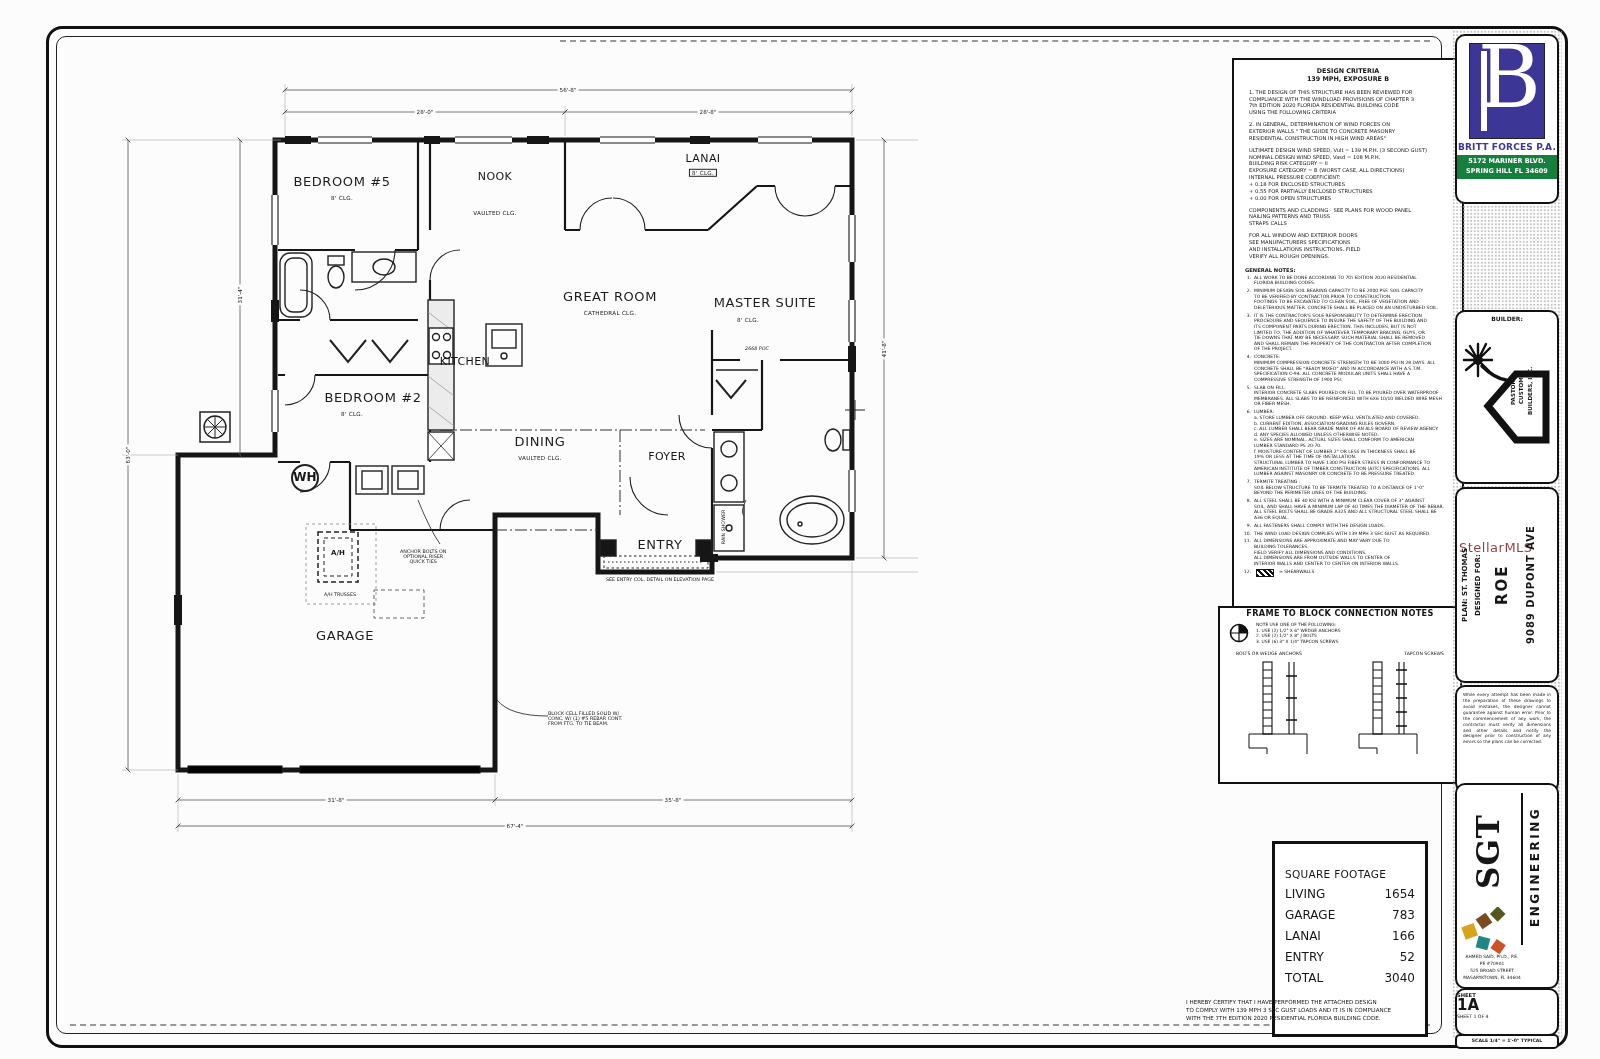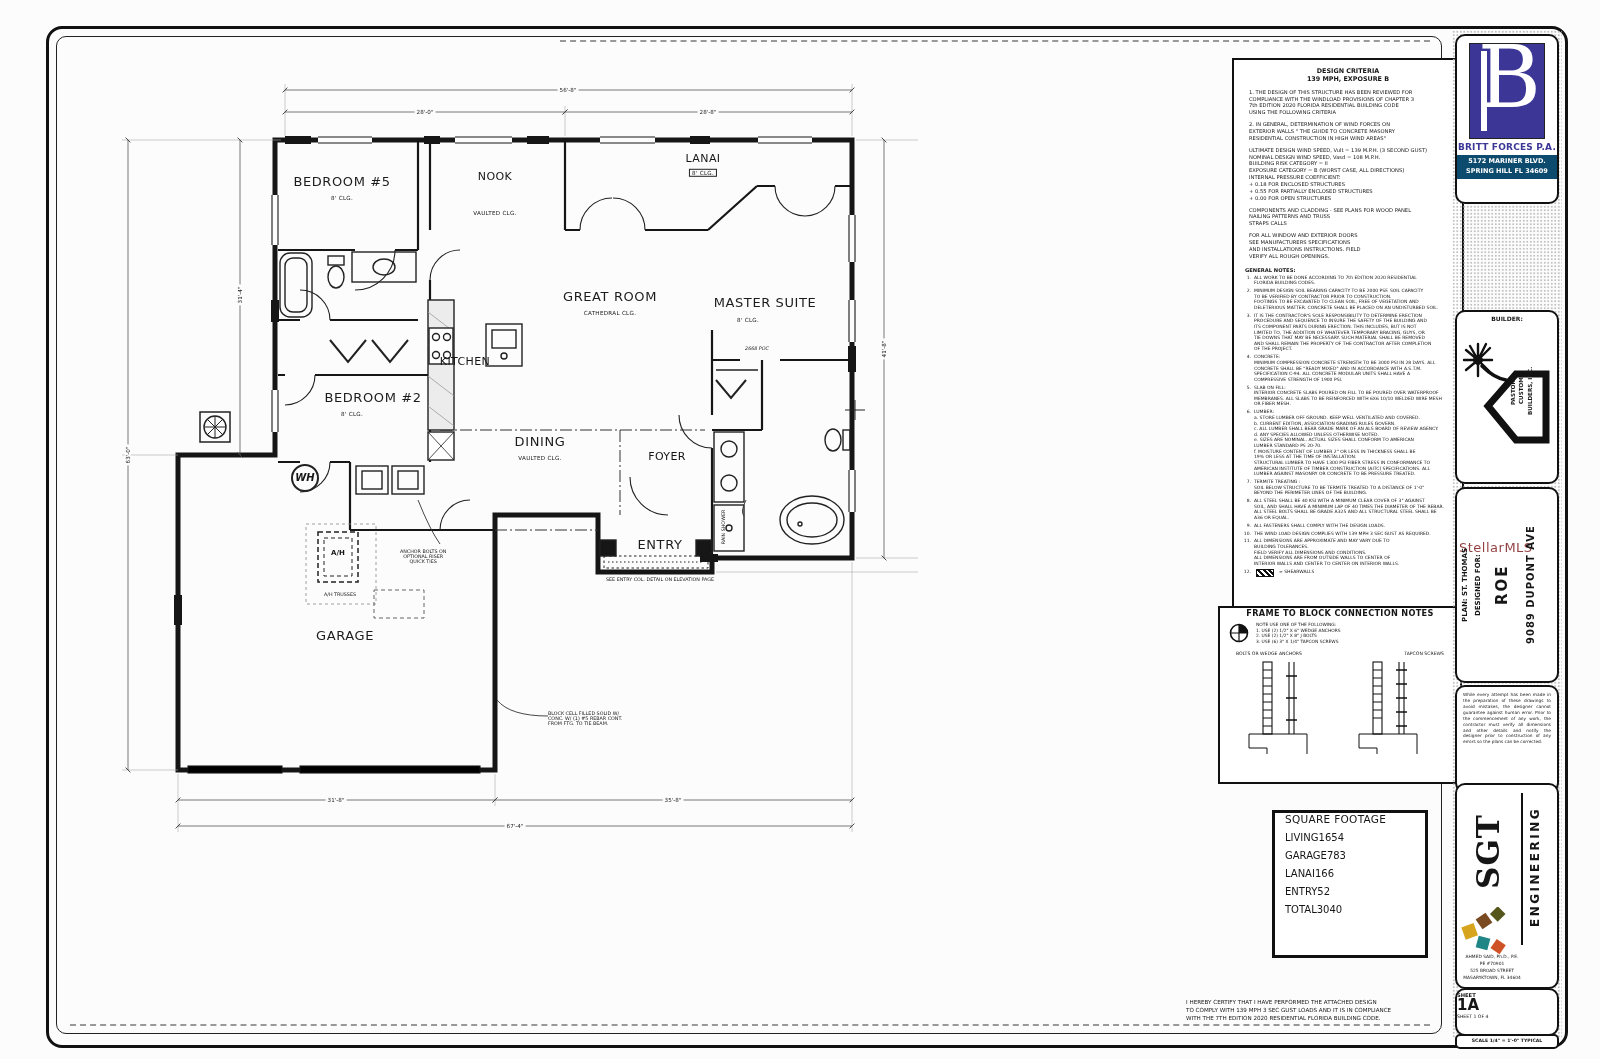--- a/index.html
+++ b/index.html
@@ -16,50 +16,50 @@
   
   .lbl{position:absolute;transform:translate(-50%,-50%);white-space:nowrap;text-align:center;line-height:1.15;}
   .room{font-size:13px;letter-spacing:.6px;color:#1c1c1c;}
   .room-sm{font-size:11px;letter-spacing:.4px;}
   .sub{font-size:5.6px;letter-spacing:.3px;}
   .boxed{border:.8px solid #222;padding:0 2px;background:#fcfcfc;}
   .tiny{font-size:4.8px;}
   .note3{font-size:4.8px;text-align:left;transform:translate(0,-50%);white-space:pre-line;}
   .dim{font-size:5.6px;background:#fcfcfc;padding:0 2px;color:#222;}
   .vrot{transform:translate(-50%,-50%) rotate(-90deg);}
-  .wh-lbl{font-size:10px;font-weight:bold;font-style:italic;}
+  .wh-lbl{font-size:12px;font-weight:bold;}
   
   .box{border:2.5px solid #111;background:#fff;}
   .box-criteria{left:1232px;top:58px;width:210px;height:542px;padding:7px 9px;overflow:hidden;}
   .crit-title{text-align:center;font-weight:bold;font-size:6.4px;line-height:1.3;}
   .crit-p{white-space:pre-line;font-size:5.2px;line-height:1.32;margin:5px 0 0 6px;}
   .gn-title{font-size:5.2px;font-weight:bold;margin:7px 0 2px 2px;}
   .gnote{display:flex;gap:3px;font-size:4.5px;line-height:1.25;margin-bottom:2.2px;}
   .gnote .n{min-width:8px;text-align:right;flex:none;}
   .gnote .t{white-space:pre-line;}
   .swatch{display:inline-block;width:16px;height:6px;background:repeating-linear-gradient(45deg,#111 0 2px,#fff 2px 4px);border:1px solid #111;margin:0 2px;flex:none;}
   .box-frame{left:1218px;top:606px;width:224px;height:174px;padding:0 8px;overflow:hidden;}
   .ftb-title{text-align:center;font-weight:bold;font-size:8.2px;letter-spacing:.3px;}
   .ftb-noterow{display:flex;gap:6px;margin-top:4px;align-items:flex-start;}
   .ftb-note{font-size:4.4px;line-height:1.3;white-space:pre-line;}
   .ftb-labels{display:flex;justify-content:space-between;font-size:4.6px;margin:6px 8px 0 8px;}
-  .box-sqft{left:1272px;top:810px;width:130px;height:142px;border-width:3px;padding:0 10px;}
+  .box-sqft{left:1272px;top:841px;width:130px;height:142px;border-width:3px;padding:24px 10px;}
   .sq-title{font-size:10.5px;letter-spacing:.3px;margin-bottom:6px;}
-  .sq-row{display:flex;justify-content:flex-start;font-size:10px;margin-top:7px;}
+  .sq-row{display:flex;justify-content:space-between;font-size:12px;margin-top:7px;}
   .cert{left:1186px;top:999px;width:300px;font-size:5.6px;line-height:1.4;white-space:pre-line;}
   
   .titleblock{left:1452px;top:30px;width:110px;height:1008px;
       background-image:radial-gradient(#b9b9b9 .6px,transparent .75px);background-size:3.5px 3.5px;}
   .panel{position:absolute;left:3px;right:3px;border:2.5px solid #111;border-radius:10px;background:#fff;overflow:hidden;}
   .tb-logo{top:4px;height:166px;text-align:center;}
   .blogo{width:74px;height:94px;margin:7px auto 3px auto;background:#3c3797;position:relative;border:1px solid #222;}
   .blogo .bar{position:absolute;left:11px;top:7px;bottom:7px;width:6px;background:#fff;}
   .blogo .bee{position:absolute;right:3px;top:-14px;font-family:"DejaVu Serif",serif;font-size:86px;font-weight:normal;color:#fff;line-height:1.1;}
   .firm-name{color:#3c3797;font-weight:bold;font-size:9px;letter-spacing:.2px;}
-  .firm-addr{margin-top:3px;background:#0c4a6e;color:#fff;font-size:6.5px;font-weight:bold;line-height:1.5;padding:2px 0;}
+  .firm-addr{margin-top:3px;background:#15803d;color:#fff;font-size:6.5px;font-weight:bold;line-height:1.5;padding:2px 0;}
   .tb-designby{top:175px;height:100px;font-size:5px;}
   .db-top{text-align:center;padding:4px 0 3px 0;}
   .db-label{font-size:5.6px;font-weight:bold;}
   .db-name{font-size:8.5px;font-weight:bold;letter-spacing:1px;}
   .hline{border-top:1.5px solid #111;}
   .revrow{display:flex;justify-content:space-between;padding:2px 5px 0 5px;font-weight:bold;font-size:4.8px;}
   .revby{padding:1px 0 2px 10px;font-size:4.8px;}
   .daterow{text-align:right;padding:3px 8px 3px 0;font-size:4.8px;}
   .tb-builder{top:280px;height:170px;}
   .bld-label{text-align:center;font-weight:bold;font-size:6px;padding-top:3px;}

